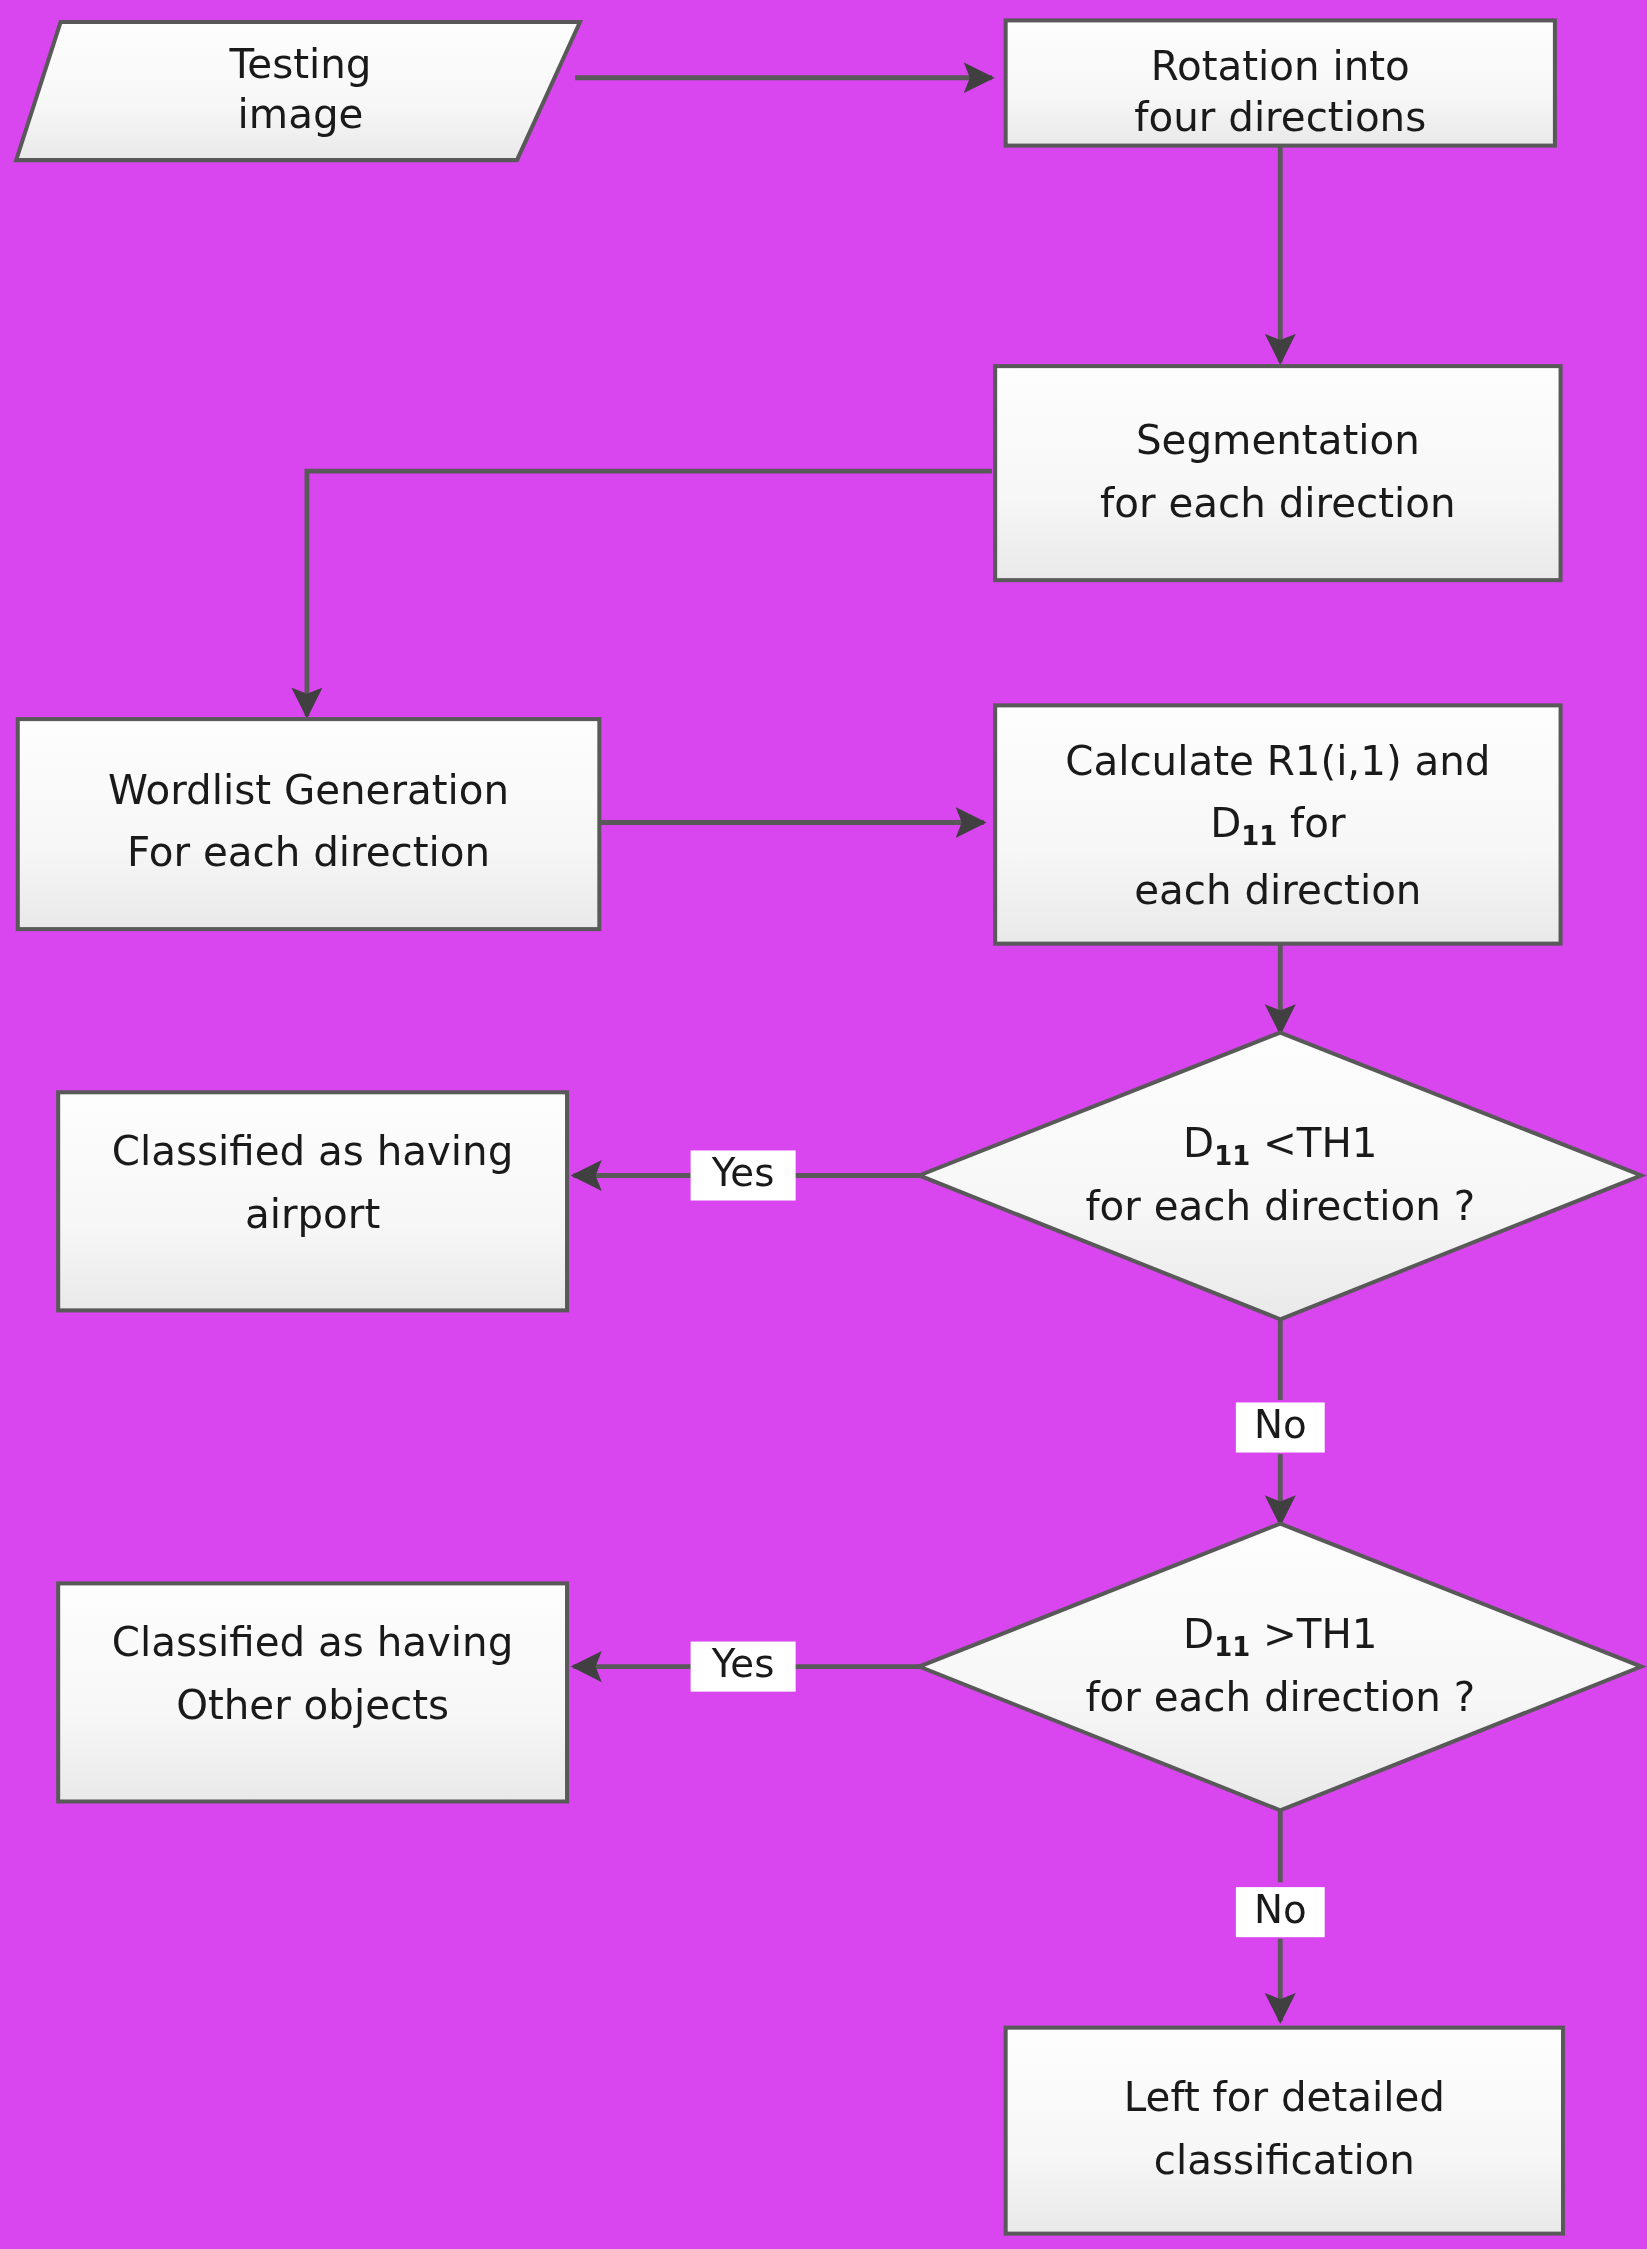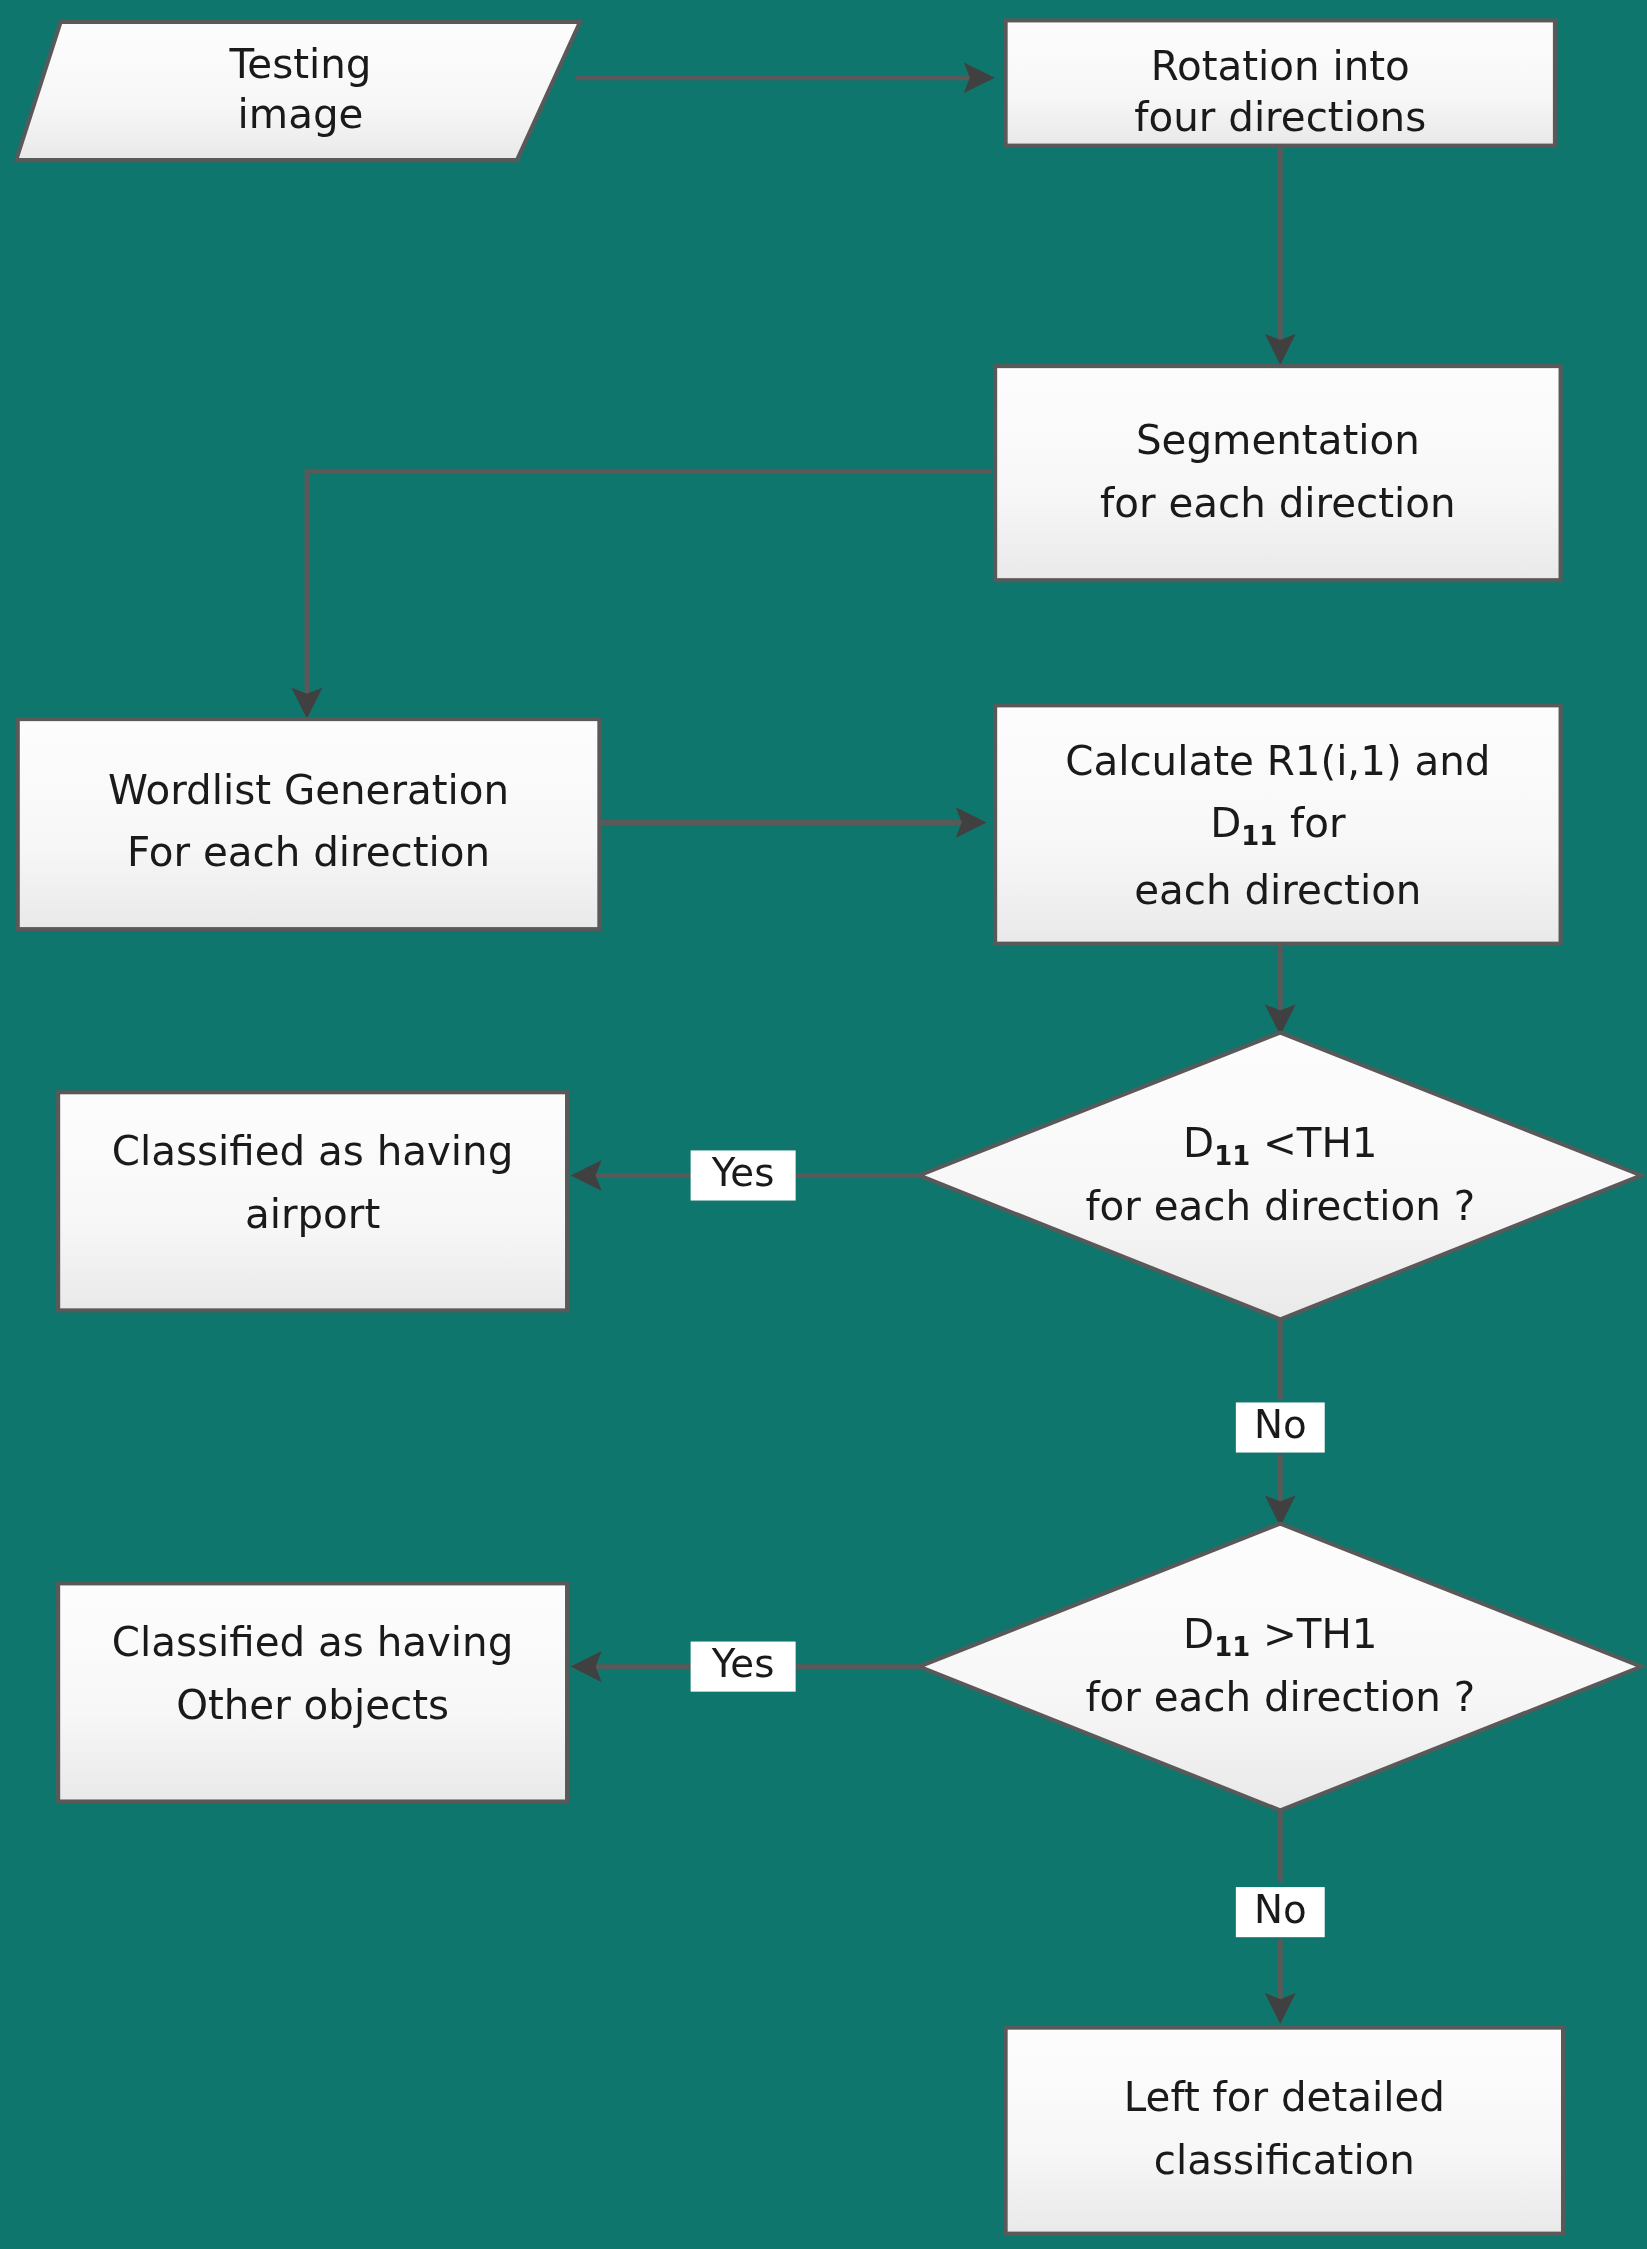--- a/index.html
+++ b/index.html
@@ -7,21 +7,21 @@
     padding: 0;
     background: #ffffff;
   }
   body {
     font-family: "DejaVu Sans", sans-serif;
   }
   #flowchart-root {
     position: relative;
     width: 1647px;
     height: 2250px;
-    background: #0f766e;
+    background: #d946ef;
     overflow: hidden;
   }
   svg.fc {
     position: absolute;
     top: 0;
     left: 0;
     width: 1647px;
     height: 2250px;
   }
   .node-text {

